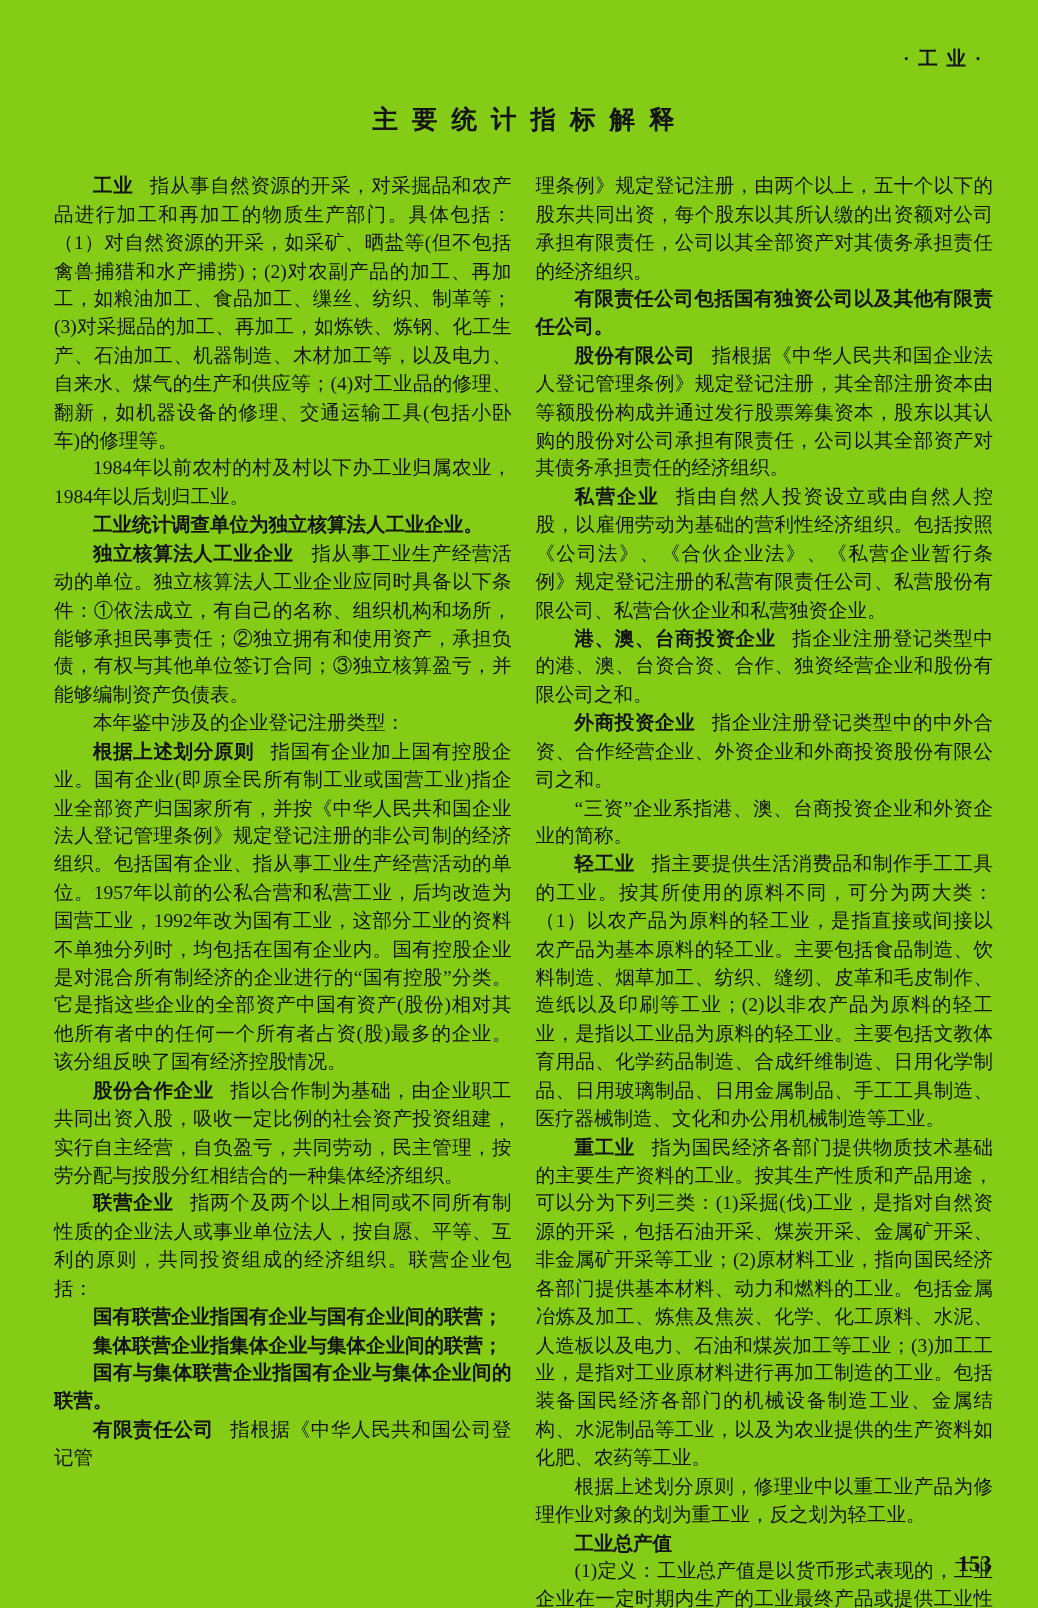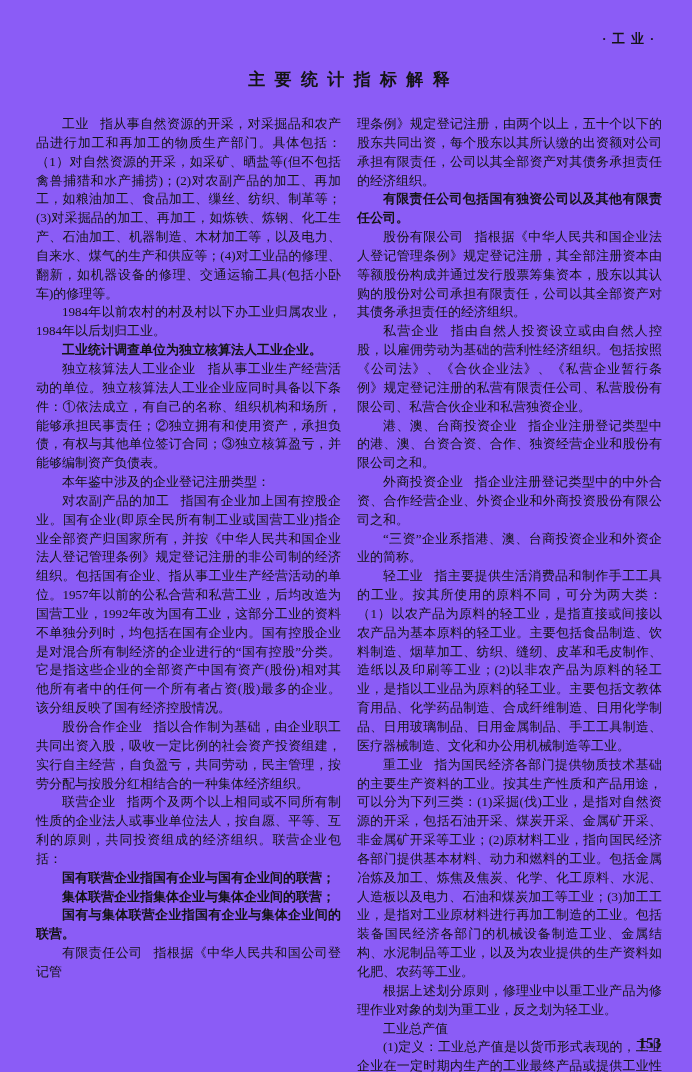--- a/index.html
+++ b/index.html
@@ -1,18 +1,18 @@
 <!DOCTYPE html>
 <html><head>
 <meta charset="utf-8">
 <style>
   html,body { margin:0; padding:0; background:#d9d9d6; }
   .page {
     width:692px; height:1072px;
-    background:#8b5cf6;
+    background:#84cc16;
     color:#141414;
     font-family:"Liberation Serif","DejaVu Serif",serif;
     position:relative;
     box-sizing:border-box;
     padding:30px 30px 0 36px;
     overflow:hidden;
   }
   .header-right {
     text-align:right;
     font-weight:bold;
@@ -31,22 +31,22 @@
   .columns { display:flex; gap:16px; }
   .col {
     width:305px;
     font-size:13px;
     line-height:18.85px;
     text-align:justify;
   }
   .col p { margin:0; text-indent:2em; }
   .col p.cont { text-indent:0; }
   .col p.bold { font-weight:bold; }
-  .col p.heading { font-weight:normal; }
-  .term { font-weight:normal; margin-right:0.85em; }
+  .col p.heading { font-weight:bold; }
+  .term { font-weight:bold; margin-right:0.85em; }
   p.def-tight .term { margin-right:12px; }
   .page-number {
     position:absolute;
     right:31px; bottom:20px;
     font-size:15px;
     font-weight:bold;
     font-family:"Liberation Serif",serif;
   }
 </style>
 </head>
@@ -55,21 +55,21 @@
 <div class="page">
   <div class="header-right">·工业·</div>
   <h1 class="page-title">主要统计指标解释</h1>
   <div class="columns">
     <div class="col">
         <p><span class="term">工业</span><span>指从事自然资源的开采，对采掘品和农产品进行加工和再加工的物质生产部门。具体包括：（1）对自然资源的开采，如采矿、晒盐等(但不包括禽兽捕猎和水产捕捞)；(2)对农副产品的加工、再加工，如粮油加工、食品加工、缫丝、纺织、制革等；(3)对采掘品的加工、再加工，如炼铁、炼钢、化工生产、石油加工、机器制造、木材加工等，以及电力、自来水、煤气的生产和供应等；(4)对工业品的修理、翻新，如机器设备的修理、交通运输工具(包括小卧车)的修理等。</span></p>
         <p><span>1984年以前农村的村及村以下办工业归属农业，1984年以后划归工业。</span></p>
         <p class="bold"><span>工业统计调查单位为独立核算法人工业企业。</span></p>
         <p class="def-tight"><span class="term">独立核算法人工业企业</span><span>指从事工业生产经营活动的单位。独立核算法人工业企业应同时具备以下条件：①依法成立，有自己的名称、组织机构和场所，能够承担民事责任；②独立拥有和使用资产，承担负债，有权与其他单位签订合同；③独立核算盈亏，并能够编制资产负债表。</span></p>
         <p><span>本年鉴中涉及的企业登记注册类型：</span></p>
-        <p><span class="term">对农副产品的加工</span><span>指国有企业加上国有控股企业。国有企业(即原全民所有制工业或国营工业)指企业全部资产归国家所有，并按《中华人民共和国企业法人登记管理条例》规定登记注册的非公司制的经济组织。包括国有企业、指从事工业生产经营活动的单位。1957年以前的公私合营和私营工业，后均改造为国营工业，1992年改为国有工业，这部分工业的资料不单独分列时，均包括在国有企业内。国有控股企业是对混合所有制经济的企业进行的“国有控股”分类。它是指这些企业的全部资产中国有资产(股份)相对其他所有者中的任何一个所有者占资(股)最多的企业。该分组反映了国有经济控股情况。</span></p>
+        <p><span class="term">根据上述划分原则</span><span>指国有企业加上国有控股企业。国有企业(即原全民所有制工业或国营工业)指企业全部资产归国家所有，并按《中华人民共和国企业法人登记管理条例》规定登记注册的非公司制的经济组织。包括国有企业、指从事工业生产经营活动的单位。1957年以前的公私合营和私营工业，后均改造为国营工业，1992年改为国有工业，这部分工业的资料不单独分列时，均包括在国有企业内。国有控股企业是对混合所有制经济的企业进行的“国有控股”分类。它是指这些企业的全部资产中国有资产(股份)相对其他所有者中的任何一个所有者占资(股)最多的企业。该分组反映了国有经济控股情况。</span></p>
         <p><span class="term">股份合作企业</span><span>指以合作制为基础，由企业职工共同出资入股，吸收一定比例的社会资产投资组建，实行自主经营，自负盈亏，共同劳动，民主管理，按劳分配与按股分红相结合的一种集体经济组织。</span></p>
         <p><span class="term">联营企业</span><span>指两个及两个以上相同或不同所有制性质的企业法人或事业单位法人，按自愿、平等、互利的原则，共同投资组成的经济组织。联营企业包括：</span></p>
         <p class="bold"><span>国有联营企业指国有企业与国有企业间的联营；</span></p>
         <p class="bold"><span>集体联营企业指集体企业与集体企业间的联营；</span></p>
         <p class="bold"><span>国有与集体联营企业指国有企业与集体企业间的联营。</span></p>
         <p><span class="term">有限责任公司</span><span>指根据《中华人民共和国公司登记管</span></p>
       </div>
     <div class="col">
         <p class="cont"><span>理条例》规定登记注册，由两个以上，五十个以下的股东共同出资，每个股东以其所认缴的出资额对公司承担有限责任，公司以其全部资产对其债务承担责任的经济组织。</span></p>
         <p class="bold"><span>有限责任公司包括国有独资公司以及其他有限责任公司。</span></p>

